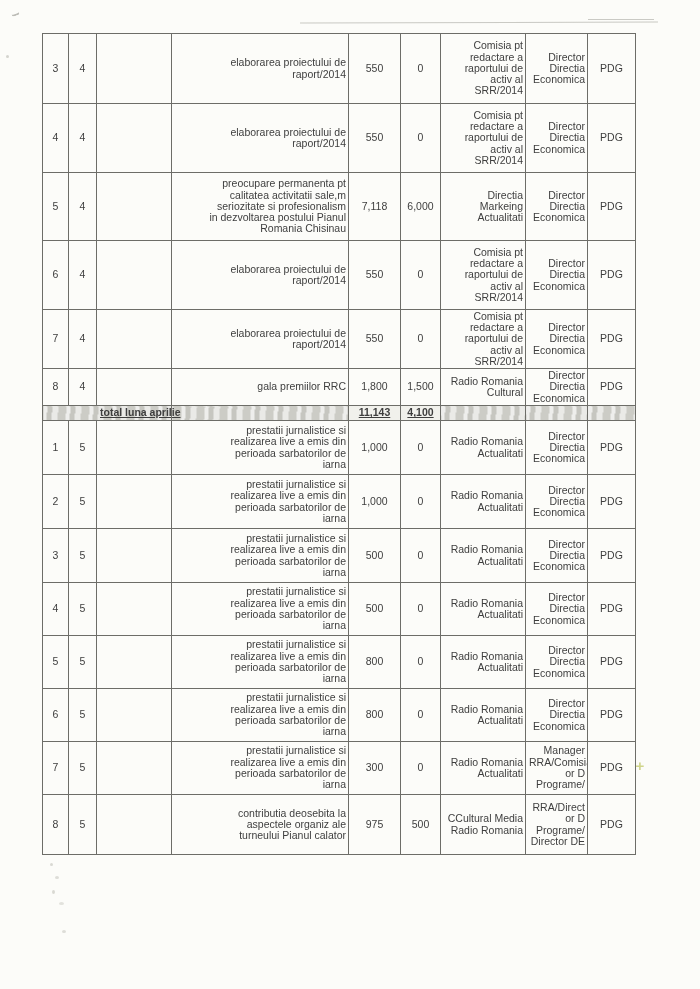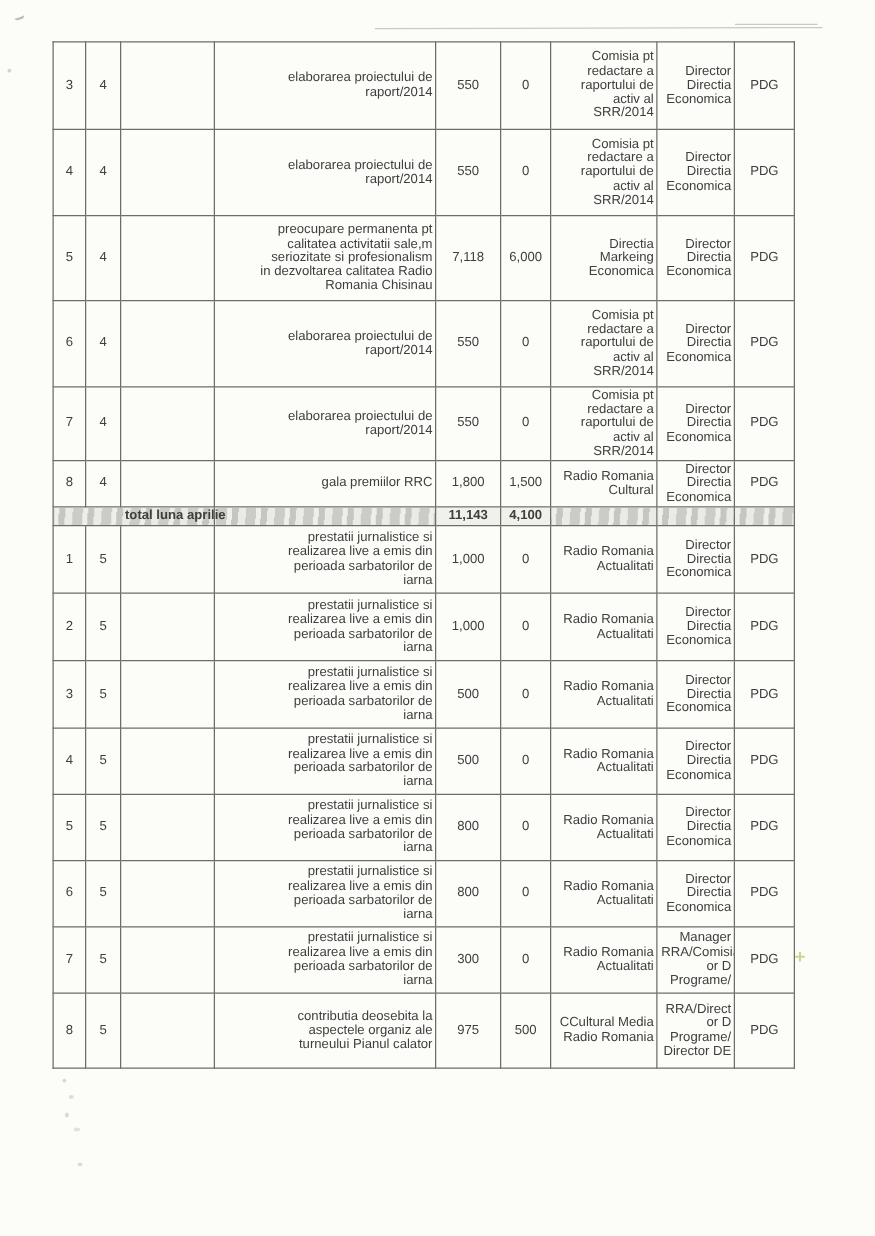--- a/index.html
+++ b/index.html
@@ -19,20 +19,21 @@
   }
   td.num, td.amt, td.apr{text-align:center;}
   td.ml{white-space:pre-line;}
   td.desc, td.org, td.dir{padding-left:3px;text-align:right;}
   tr.total-row td{
     background-color:#d9d9d4;
     background-image:repeating-linear-gradient(95deg,
       rgba(255,255,255,.55) 0 4px, rgba(148,148,140,.28) 4px 9px,
       rgba(255,255,255,.45) 9px 15px, rgba(158,158,148,.22) 15px 23px);
     font-weight:bold;
+    text-decoration:underline;
   }
   tr.total-row td.tot-amt{
     background:#f1f1ec;background-image:none;text-align:center;
   }
   td.total-label{
     position:relative;text-align:left;padding-left:57px;
     white-space:nowrap;font-size:10.5px;
   }
   td.total-label::after{
     content:"";position:absolute;left:128px;top:0;bottom:0;width:1px;
@@ -117,26 +118,26 @@
 Economica</td>
       <td class="apr">PDG</td>
     </tr>
         <tr style="height: 68px;">
       <td class="num">5</td>
       <td class="num">4</td>
       <td class="gol"></td>
       <td class="desc ml">preocupare permanenta pt
 calitatea activitatii sale,m
 seriozitate si profesionalism
-in dezvoltarea calitatea Radio
+in dezvoltarea postului Pianul
 Romania Chisinau</td>
       <td class="amt">7,118</td>
       <td class="amt">6,000</td>
       <td class="org ml">Directia Markeing
-Economica</td>
+Actualitati</td>
       <td class="dir ml">Director
 Directia
 Economica</td>
       <td class="apr">PDG</td>
     </tr>
         <tr style="height: 69px;">
       <td class="num">6</td>
       <td class="num">4</td>
       <td class="gol"></td>
       <td class="desc ml">elaborarea proiectului de

